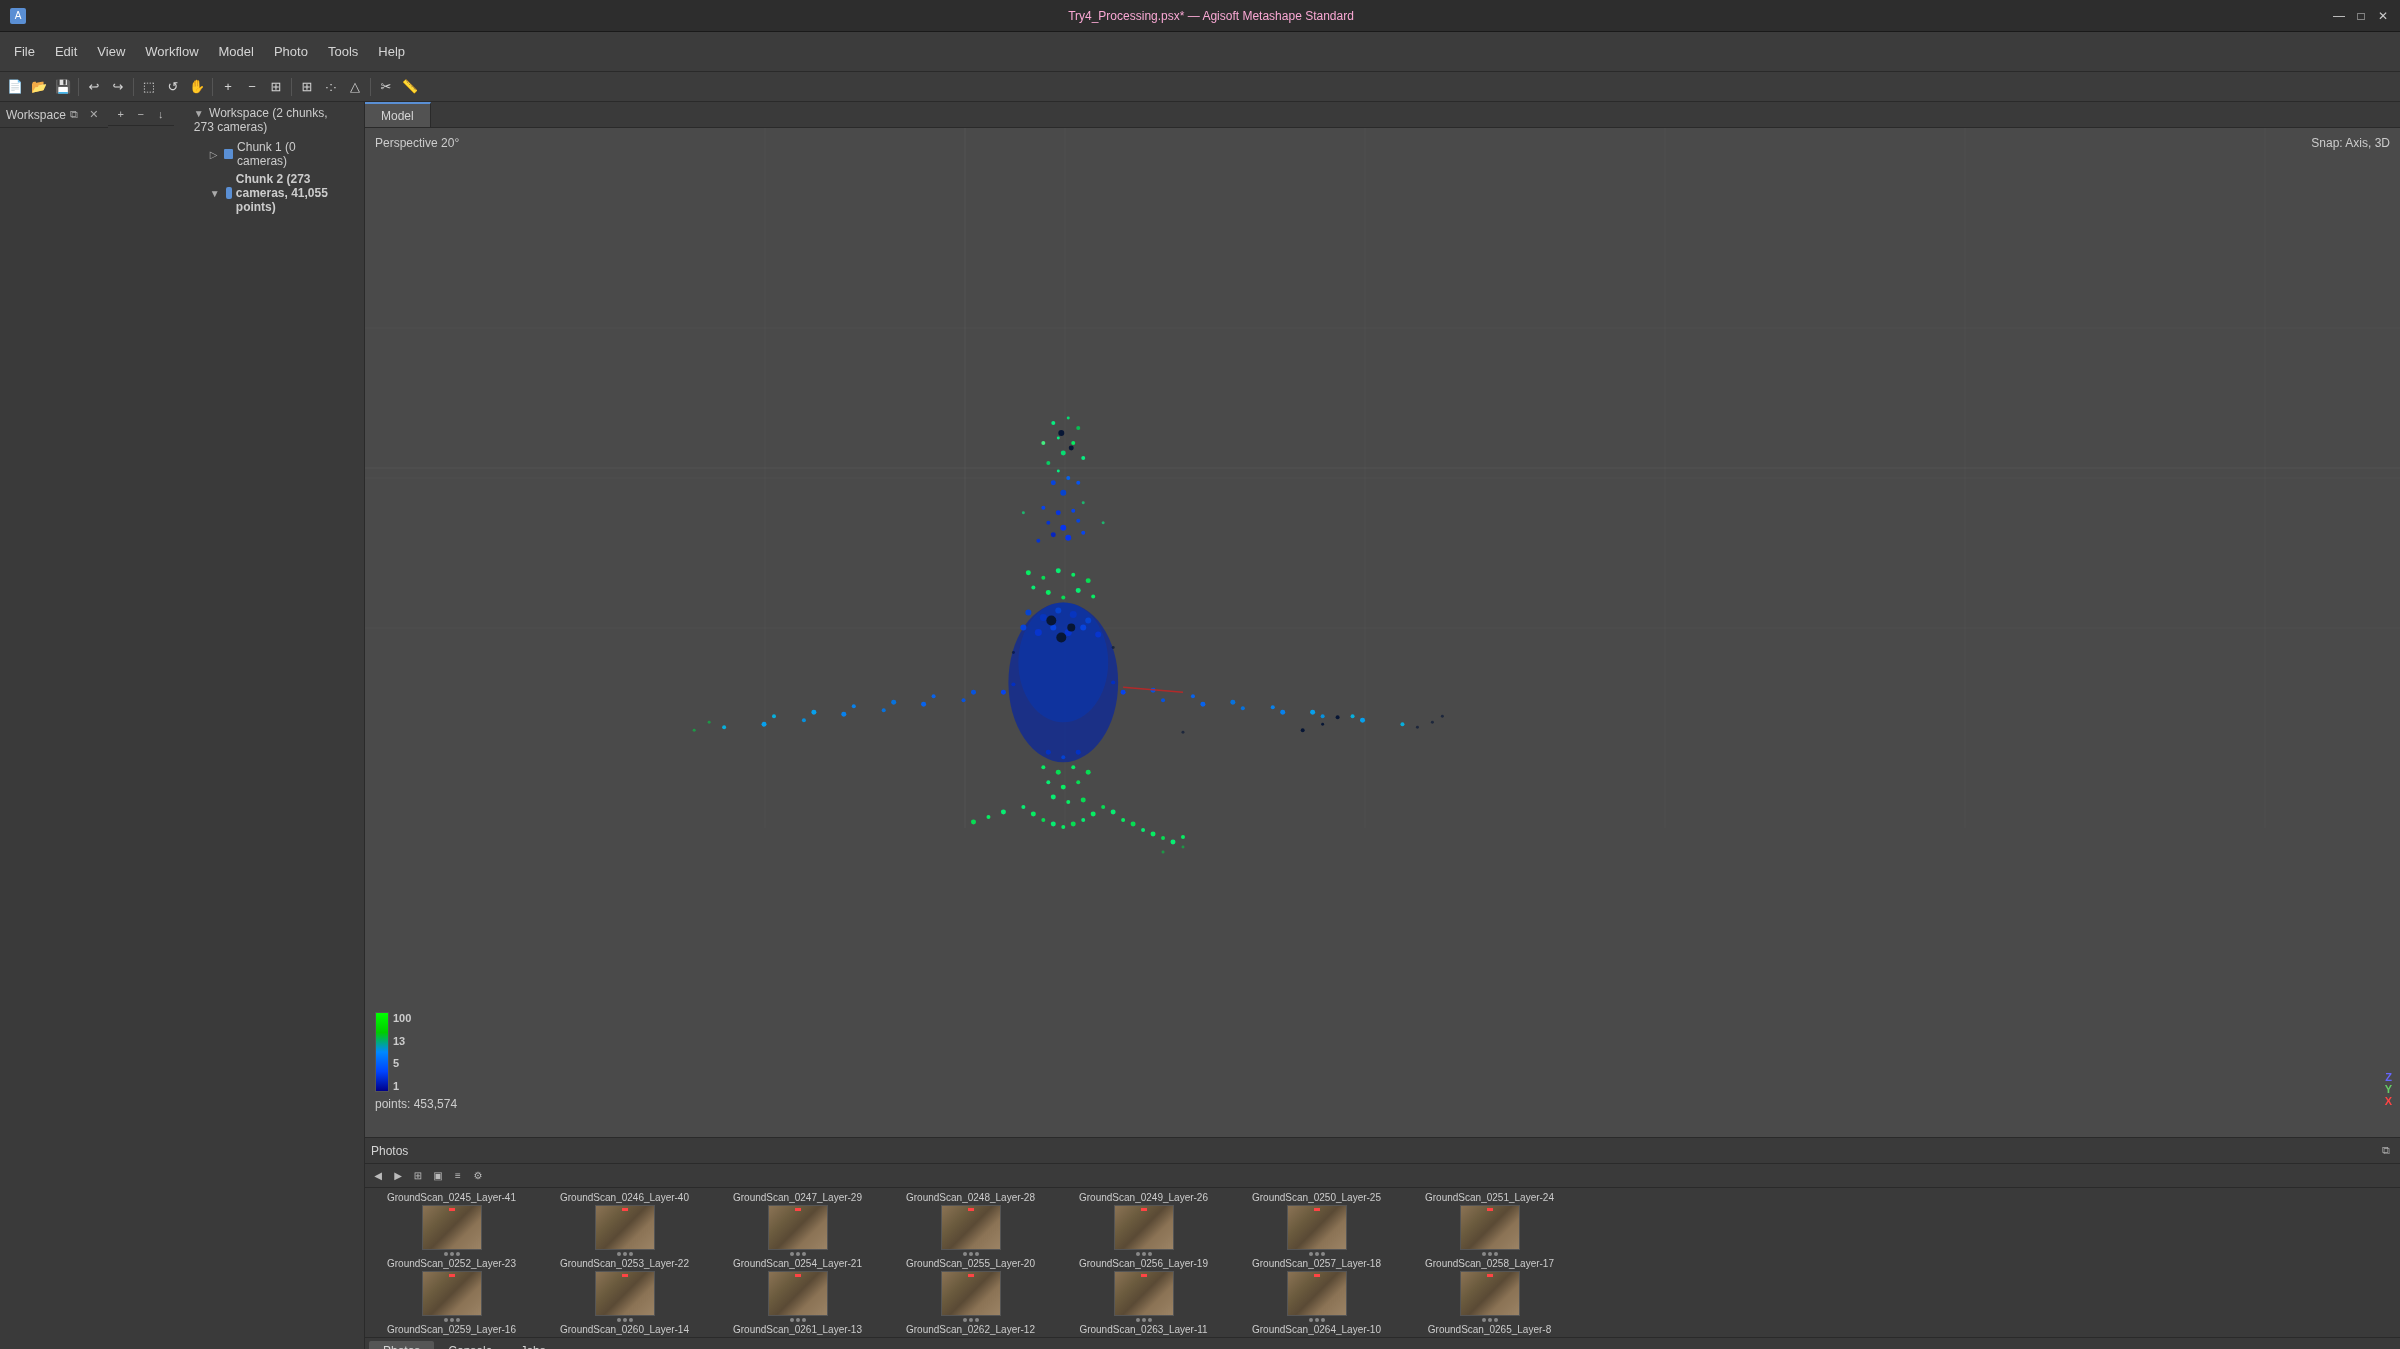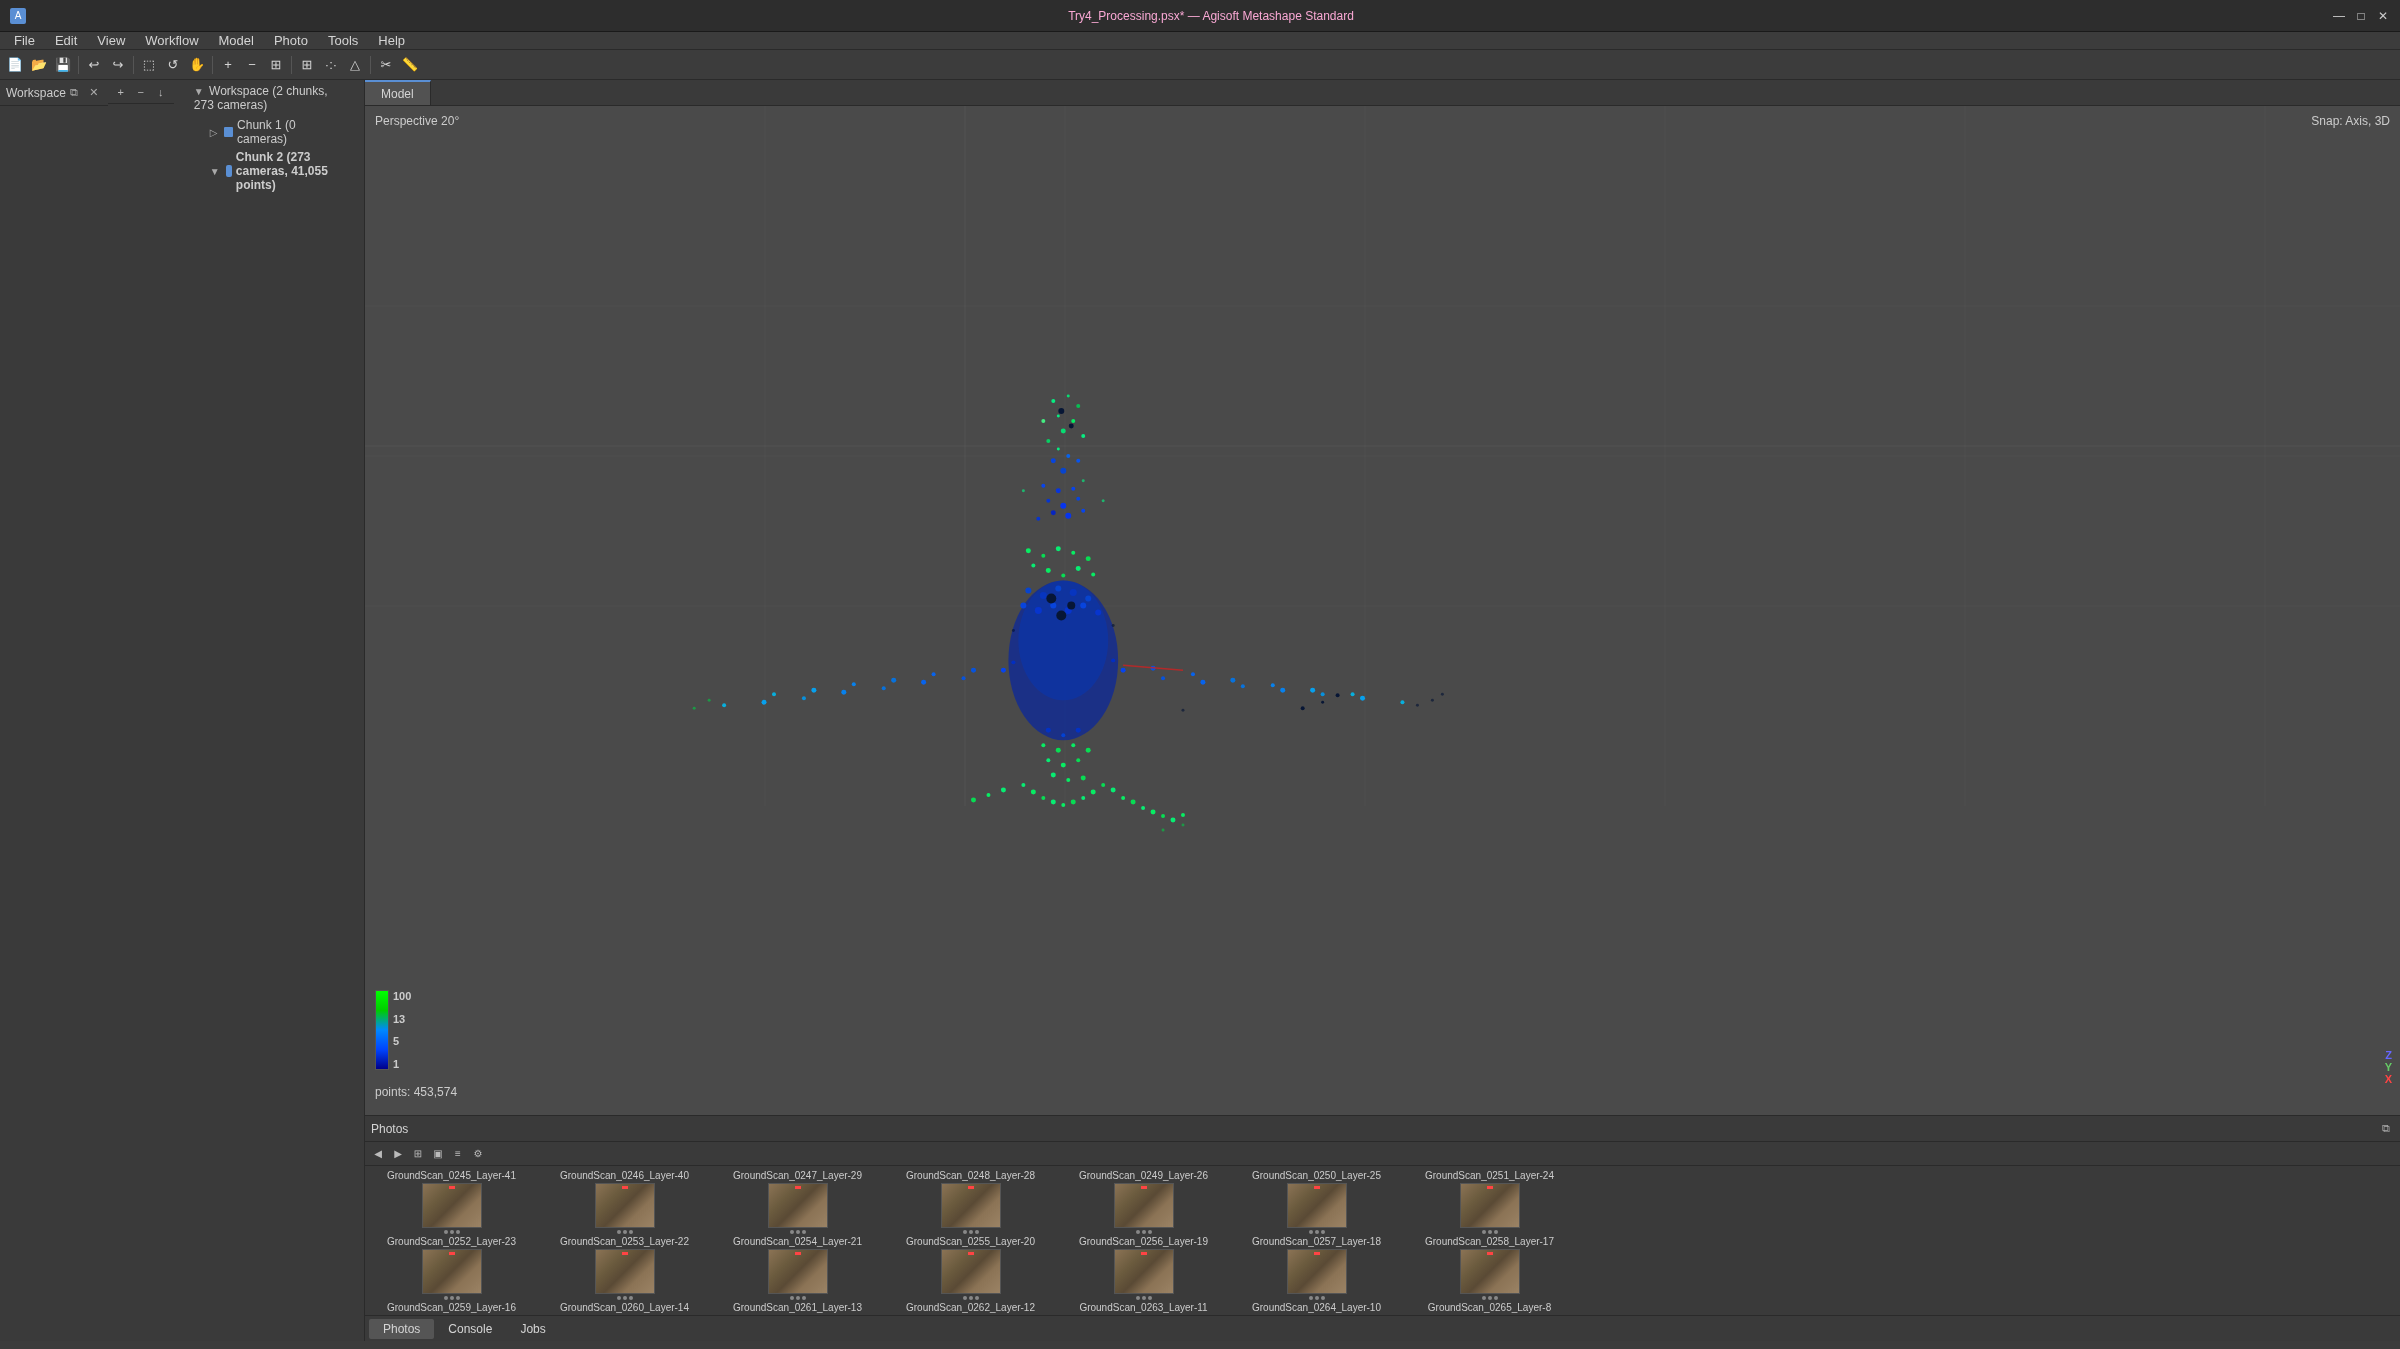--- a/index.html
+++ b/index.html
@@ -41,21 +41,21 @@
       color: #cccccc;
       cursor: pointer;
       font-size: 12px;
       display: flex;
       align-items: center;
       justify-content: center;
     }
 
     
     #menu-bar {
-      height: 18px;
+      height: 40px;
       background: #3c3c3c;
       display: flex;
       align-items: center;
       padding: 0 4px;
       border-bottom: 1px solid #2a2a2a;
     }
     .menu-item {
       padding: 2px 10px;
       cursor: pointer;
       font-size: 13px;
@@ -268,21 +268,21 @@
       display: flex;
       flex-direction: column;
       justify-content: space-between;
       height: 80px;
       font-size: 11px;
       color: #cccccc;
     }
 
     #points-info {
       position: absolute;
-      bottom: 16px;
+      bottom: 26px;
       left: 10px;
       font-size: 12px;
       color: #cccccc;
     }
 
     
     #axis-widget {
       position: absolute;
       bottom: 30px;
       right: 8px;

